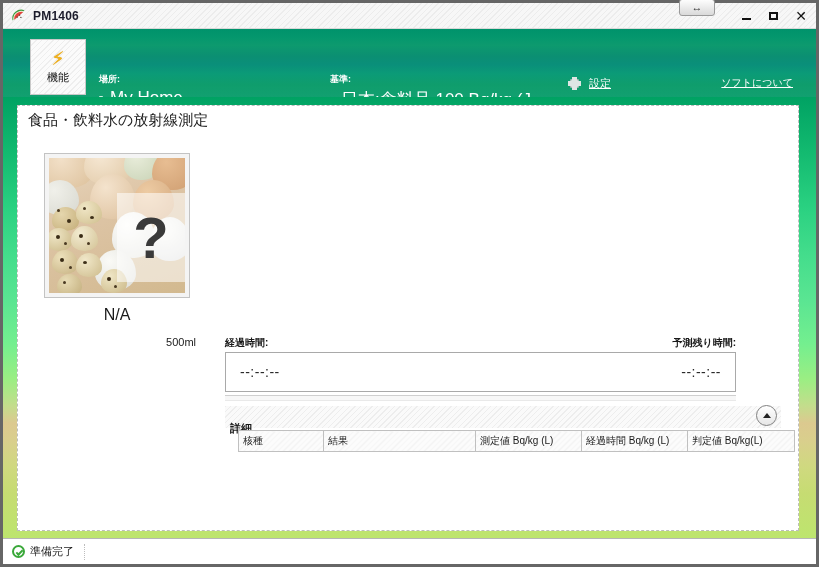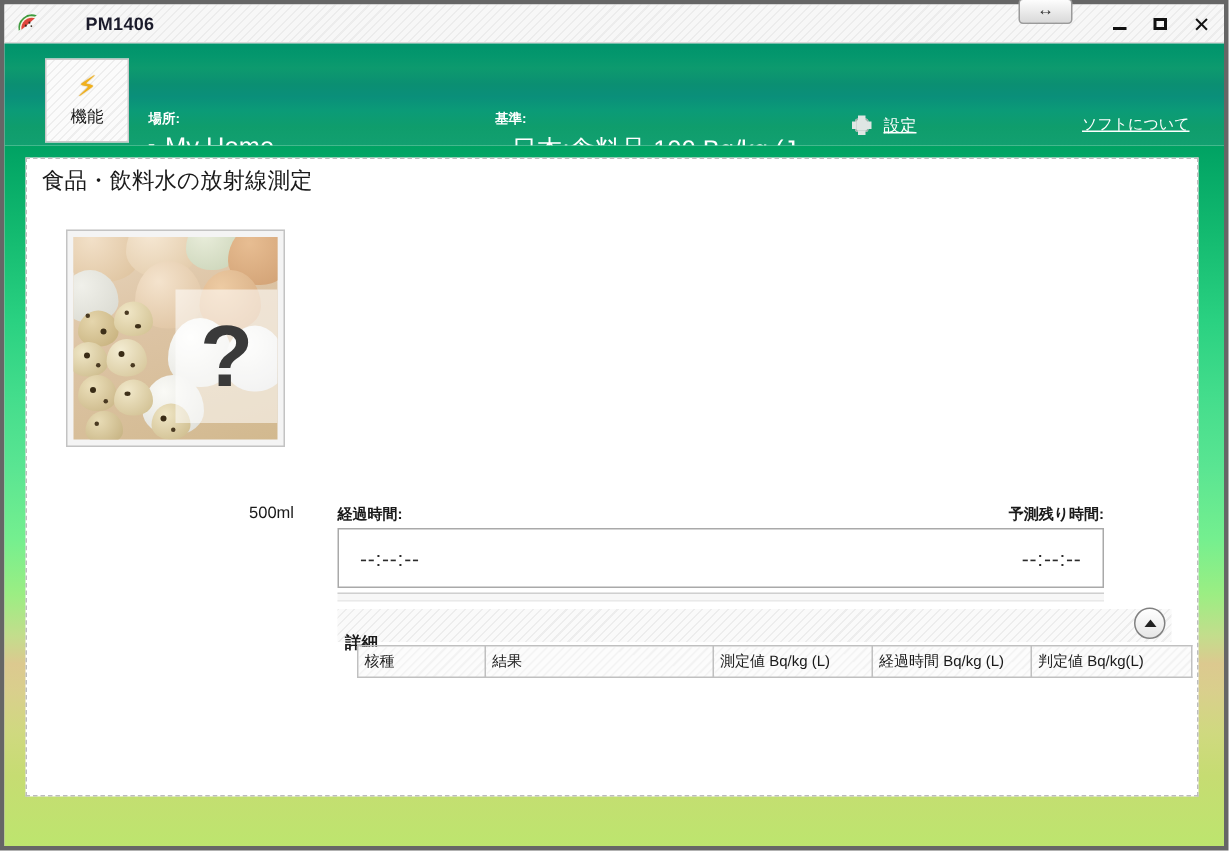--- a/index.html
+++ b/index.html
@@ -44,21 +44,20 @@
     width: 16px; height: 16px;
     position: relative;
     margin-right: 6px;
     flex: 0 0 auto;
   }
   .title-text {
     font-size: 12px;
     font-weight: bold;
     color: #1b1b2b;
     letter-spacing: 0.2px;
-    margin-left: 24px;
   }
   .win-buttons {
     position: absolute;
     right: 8px; top: 0; bottom: 0;
     display: flex;
     align-items: center;
     gap: 13px;
   }
   .win-btn {
     width: 14px; height: 16px;
@@ -550,20 +549,21 @@
           <span style="position:absolute;left:8%;top:74%;width:4px;height:4px;border-radius:50%;background:#3a2c16;"></span>
           <span style="position:absolute;left:15%;top:80%;width:3px;height:3px;border-radius:50%;background:#4a3a22;"></span>
           <span style="position:absolute;left:25%;top:76%;width:4px;height:3px;border-radius:50%;background:#3e3019;"></span>
           <span style="position:absolute;left:43%;top:88%;width:4px;height:4px;border-radius:50%;background:#3a2c16;"></span>
           <span style="position:absolute;left:48%;top:94%;width:3px;height:3px;border-radius:50%;background:#4a3a22;"></span>
           <span style="position:absolute;left:10%;top:91%;width:3px;height:3px;border-radius:50%;background:#4a3a22;"></span>
           <div class="qmark">?</div>
         </div>
       </div>
 
+      <div class="thumb-na">N/A</div>
       <div class="thumb-vol">
         <div>500ml</div>
       </div>
 
       <div class="timer-captions">
         <span class="timer-cap">経過時間:</span>
         <span class="timer-cap">予測残り時間:</span>
       </div>
       <div class="timer-box">
         <span class="timer-val">--:--:--</span>
@@ -594,13 +594,19 @@
             <th>経過時間 Bq/kg (L)</th>
             <th>判定値 Bq/kg(L)</th>
           </tr>
         </thead>
         <tbody></tbody>
       </table>
 
     </div>
   </div>
 
+  <div class="statusbar">
+    <div class="status-cell">
+      <span class="ok-icon"></span>
+      <span class="status-text">準備完了</span>
+    </div>
+  </div>
 </div>
 
 </body></html>

